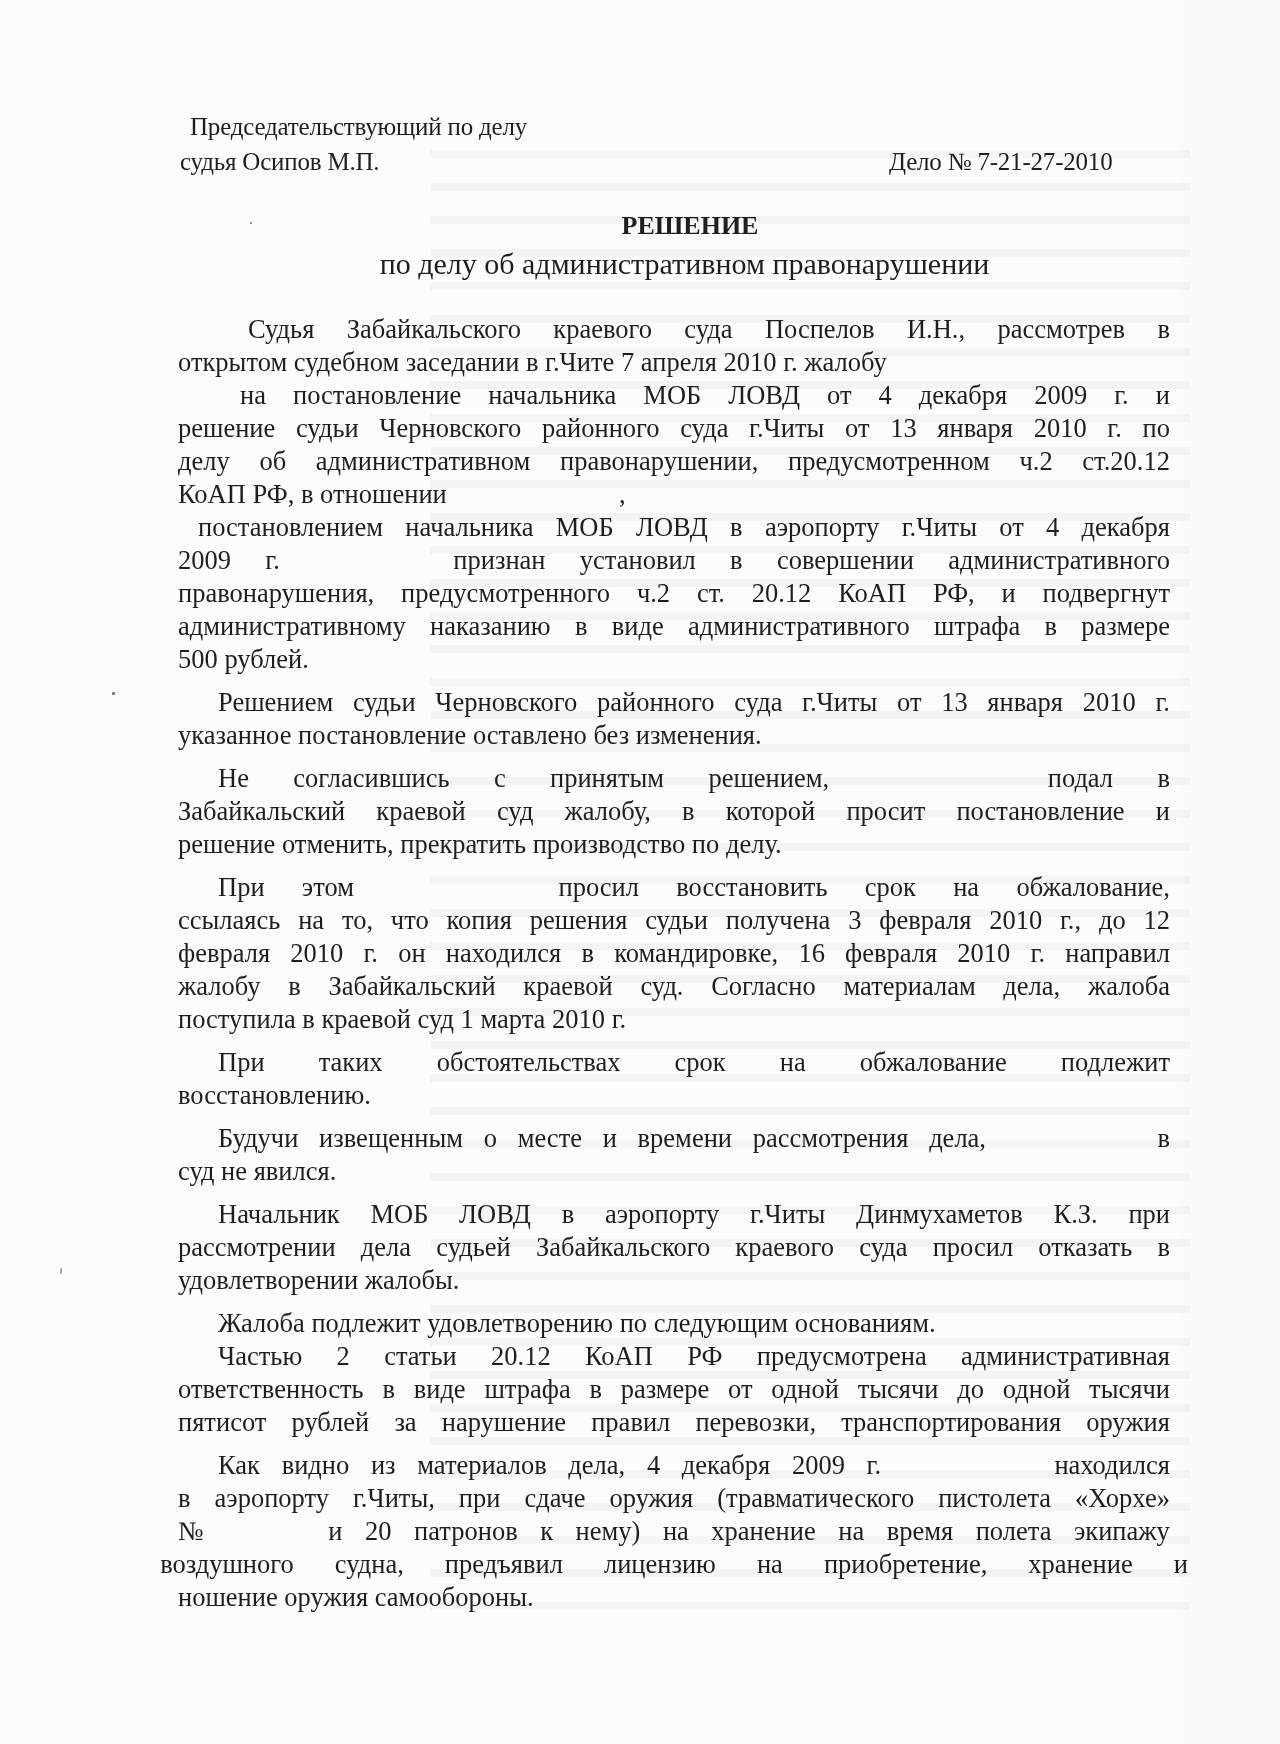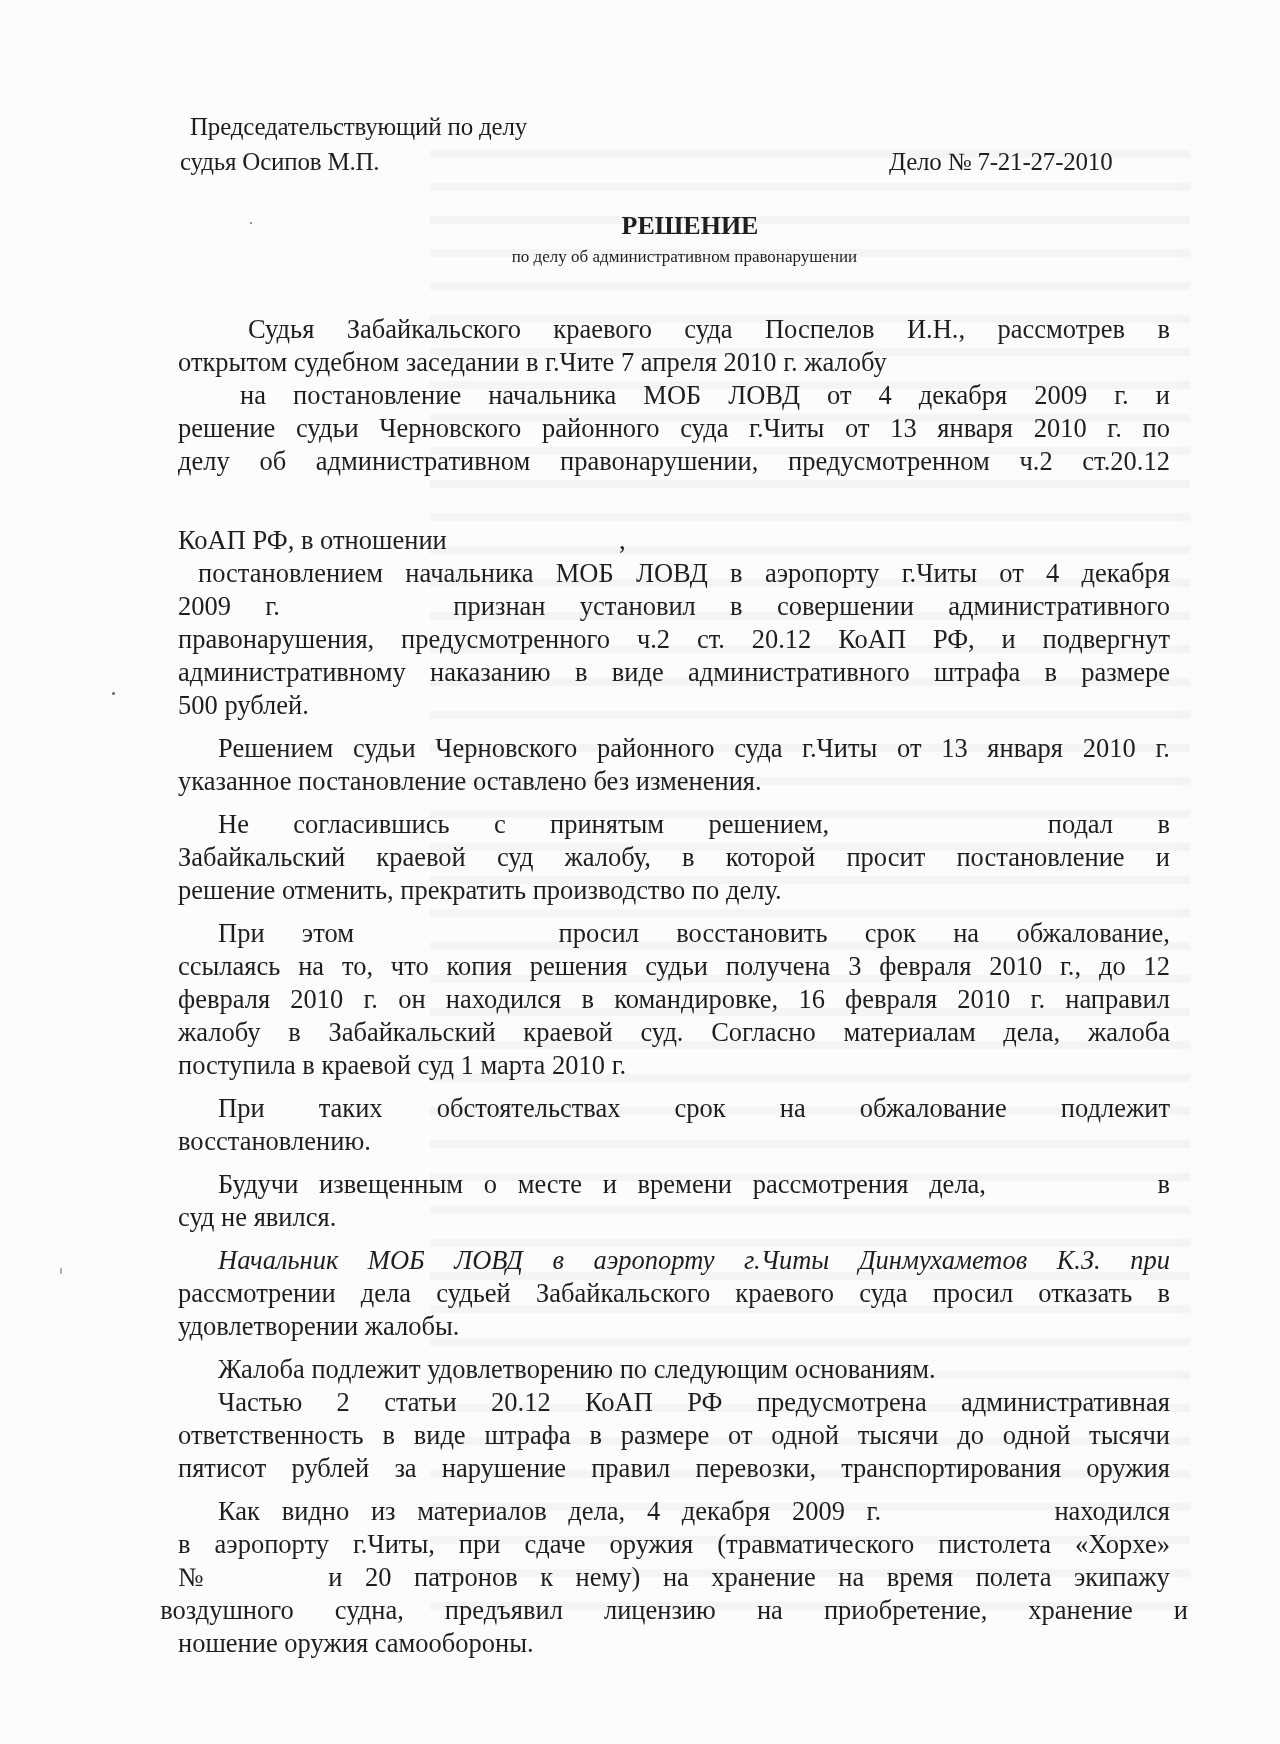--- a/index.html
+++ b/index.html
@@ -32,21 +32,21 @@
     letter-spacing: -0.2px;
     white-space: nowrap;
   }
   .title {
     position: absolute;
     left: 0; width: 1280px;
     text-align: center;
     white-space: nowrap;
   }
   .title-main { top: 211px; font-size: 26px; font-weight: bold; padding-left: 100px; box-sizing: border-box; }
-  .title-sub  { top: 247px; font-size: 17px; padding-left: 89px; box-sizing: border-box; }
+  .title-sub  { top: 247px; font-size: 30px; padding-left: 89px; box-sizing: border-box; }
 
   .body-text {
     position: absolute;
     left: 178px;
     width: 992px;
     font-size: 26.5px;
     line-height: 33px;
   }
   .line {
     display: block;
@@ -117,21 +117,21 @@
       </span>
       <span class="line j" style="padding-left: 0px; white-space: nowrap; display: flex; justify-content: space-between; text-align-last: auto;">
         <span>делу</span>
         <span>об</span>
         <span>административном</span>
         <span>правонарушении,</span>
         <span>предусмотренном</span>
         <span>ч.2</span>
         <span>ст.20.12</span>
       </span>
-      <span class="line" style="padding-left: 0px; white-space: pre; margin-top: 46px;">КоАП РФ, в отношении                          ,</span>
+      <span class="line" style="padding-left: 0px; white-space: pre;">КоАП РФ, в отношении                          ,</span>
       <span class="line j" style="padding-left: 20px; white-space: nowrap; display: flex; justify-content: space-between; text-align-last: auto;">
         <span>постановлением</span>
         <span>начальника</span>
         <span>МОБ</span>
         <span>ЛОВД</span>
         <span>в</span>
         <span>аэропорту</span>
         <span>г.Читы</span>
         <span>от</span>
         <span>4</span>
@@ -279,21 +279,21 @@
         <span>месте</span>
         <span>и</span>
         <span>времени</span>
         <span>рассмотрения</span>
         <span>дела,</span>
         <span style="display: inline-block; width: 130px;"></span>
         <span>в</span>
       </span>
       <span class="line" style="padding-left: 0px; white-space: pre;">суд не явился.</span>
       <span class="gap"></span>
-      <span class="line j" style="padding-left: 40px; white-space: nowrap; display: flex; justify-content: space-between; text-align-last: auto; font-style: italic;">
+      <span class="line j" style="padding-left: 40px; white-space: nowrap; display: flex; justify-content: space-between; text-align-last: auto;">
         <span>Начальник</span>
         <span>МОБ</span>
         <span>ЛОВД</span>
         <span>в</span>
         <span>аэропорту</span>
         <span>г.Читы</span>
         <span>Динмухаметов</span>
         <span>К.З.</span>
         <span>при</span>
       </span>

